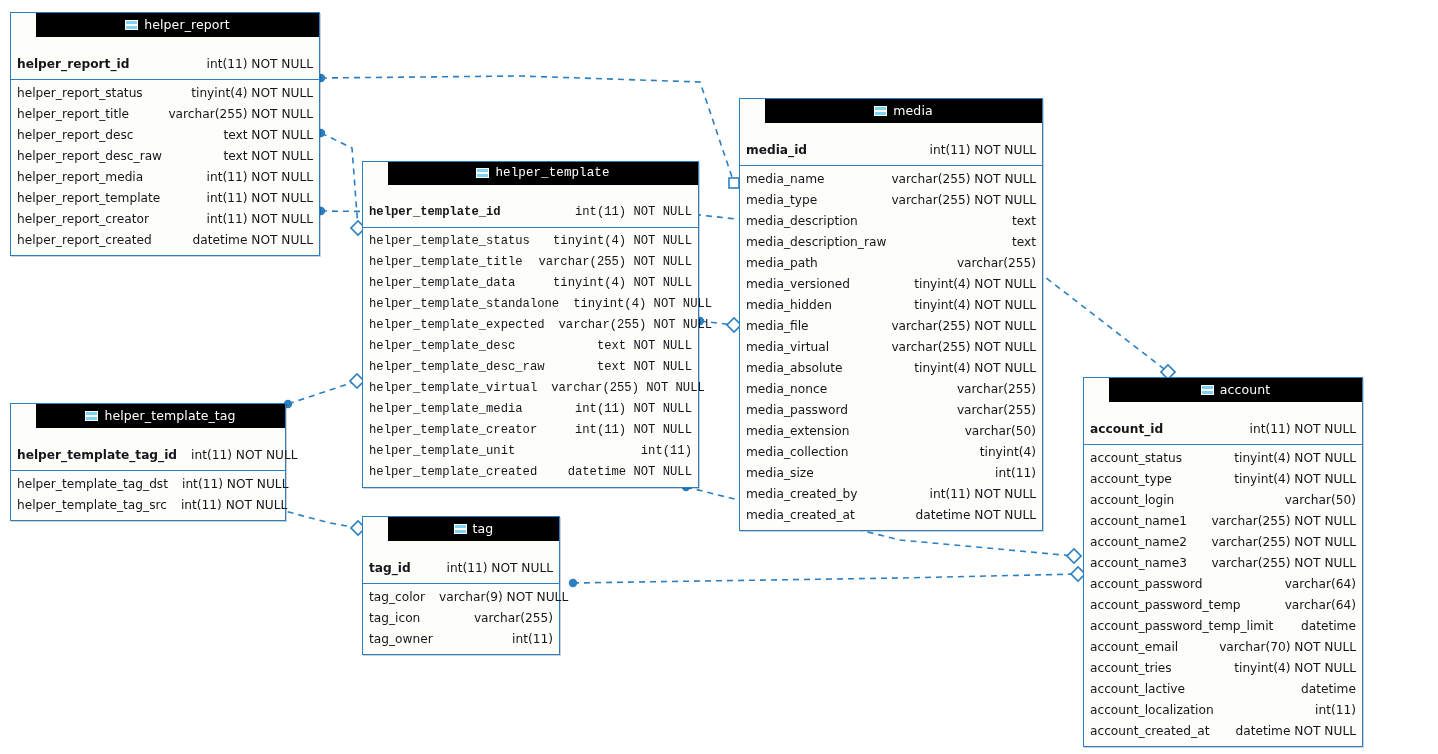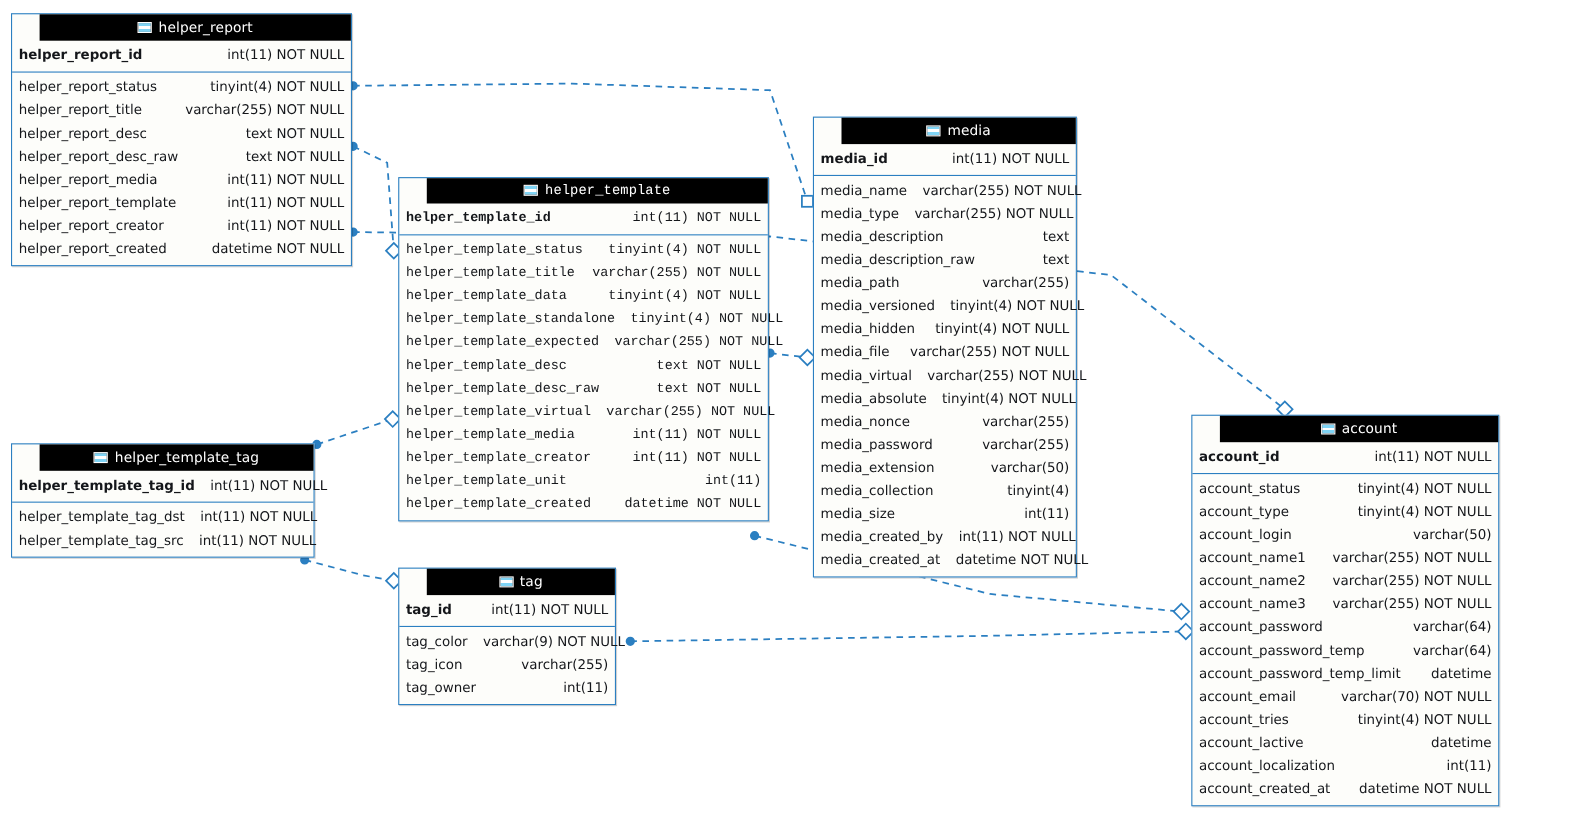--- a/index.html
+++ b/index.html
@@ -51,20 +51,21 @@
     display: inline-block;
     width: 13px;
     height: 10px;
     border: 1px solid #ffffff;
     background: linear-gradient(to bottom, #7fd4f5 0%, #7fd4f5 34%, #ffffff 34%, #ffffff 66%, #7fd4f5 66%, #7fd4f5 100%);
     box-sizing: border-box;
     flex: 0 0 auto;
   }
   .pk-row {
     border-bottom: 1px solid #2b7fc1;
+    margin-top: 14px;
   }
   .col-row {
     display: flex;
     justify-content: space-between;
     align-items: baseline;
     font-size: 12.2px;
     color: #14161a;
     padding: 2px 6px 2px 6px;
     line-height: 17px;
     white-space: nowrap;
@@ -213,21 +214,21 @@
           <div class="col-row">
             <span class="cname">helper_template_unit</span>
             <span class="ctype">int(11)</span>
           </div>
           <div class="col-row">
             <span class="cname">helper_template_created</span>
             <span class="ctype">datetime NOT NULL</span>
           </div>
         </div>
       </div>
-      <div class="entity" style="left: 739px; top: 106px; width: 240px;">
+      <div class="entity" style="left: 739px; top: 98px; width: 304px;">
         <div class="entity-header">
           <span class="tbl-icon"></span>
           <span>media</span>
         </div>
         <div class="pk-row pk-pad">
           <div class="col-row">
             <span class="cname">media_id</span>
             <span class="ctype">int(11) NOT NULL</span>
           </div>
         </div>

